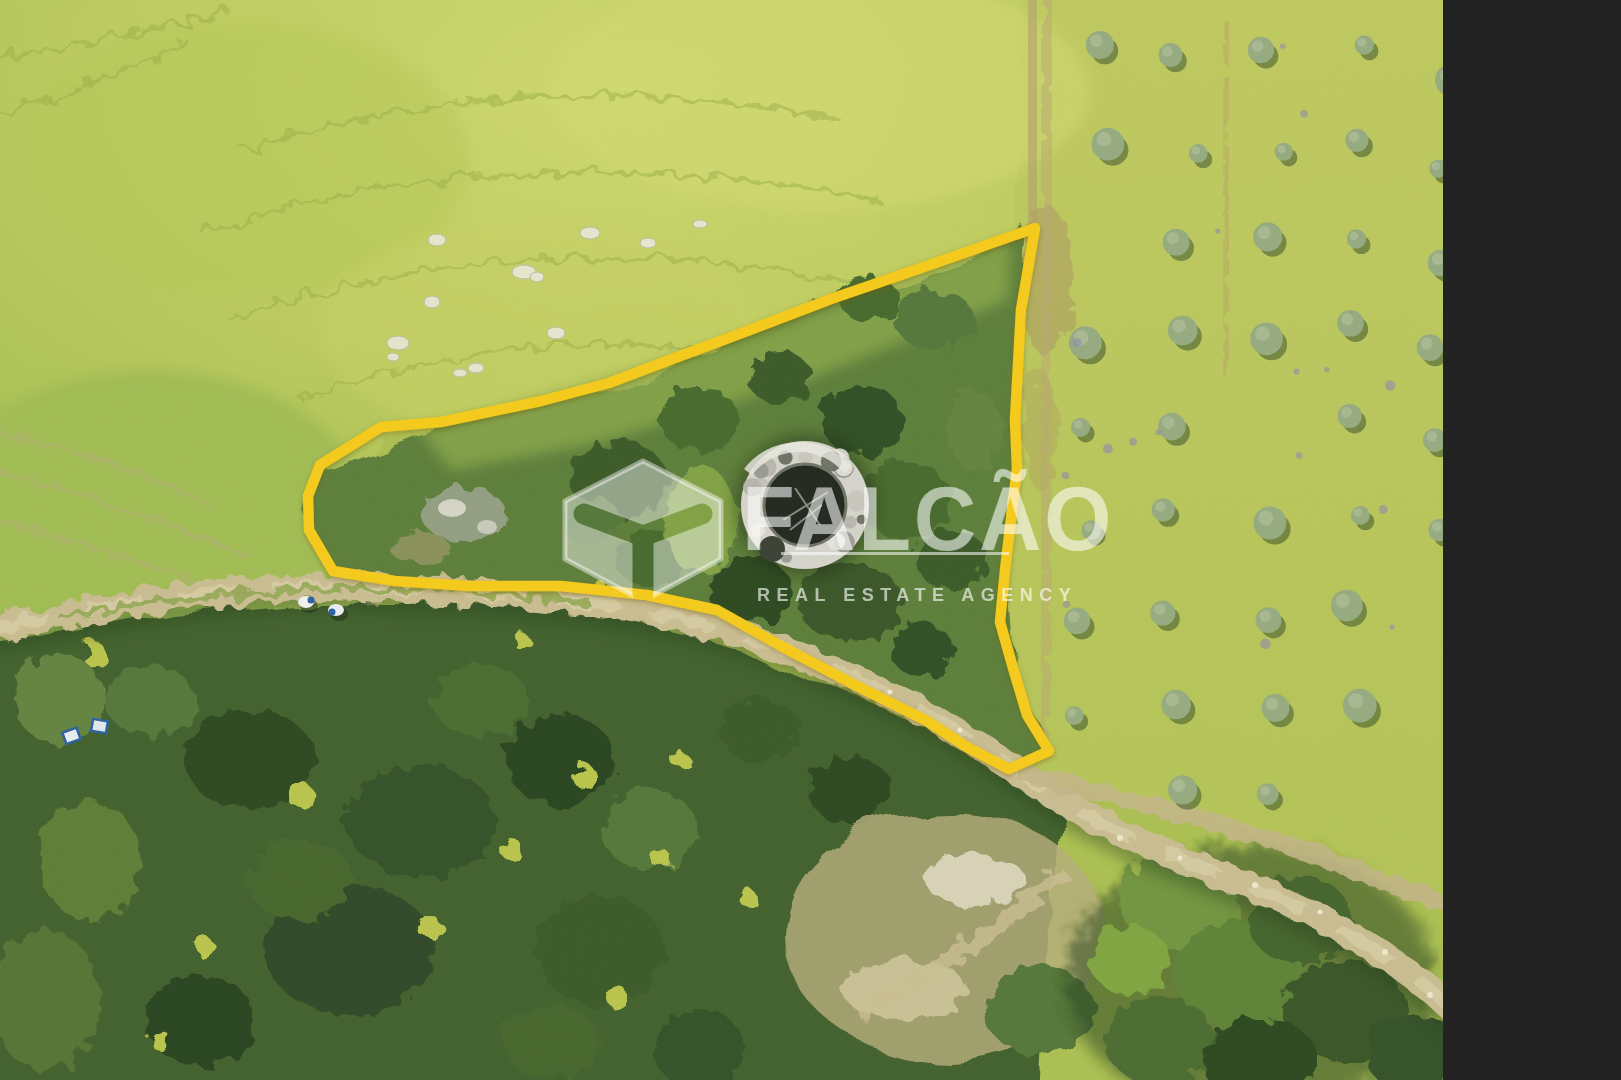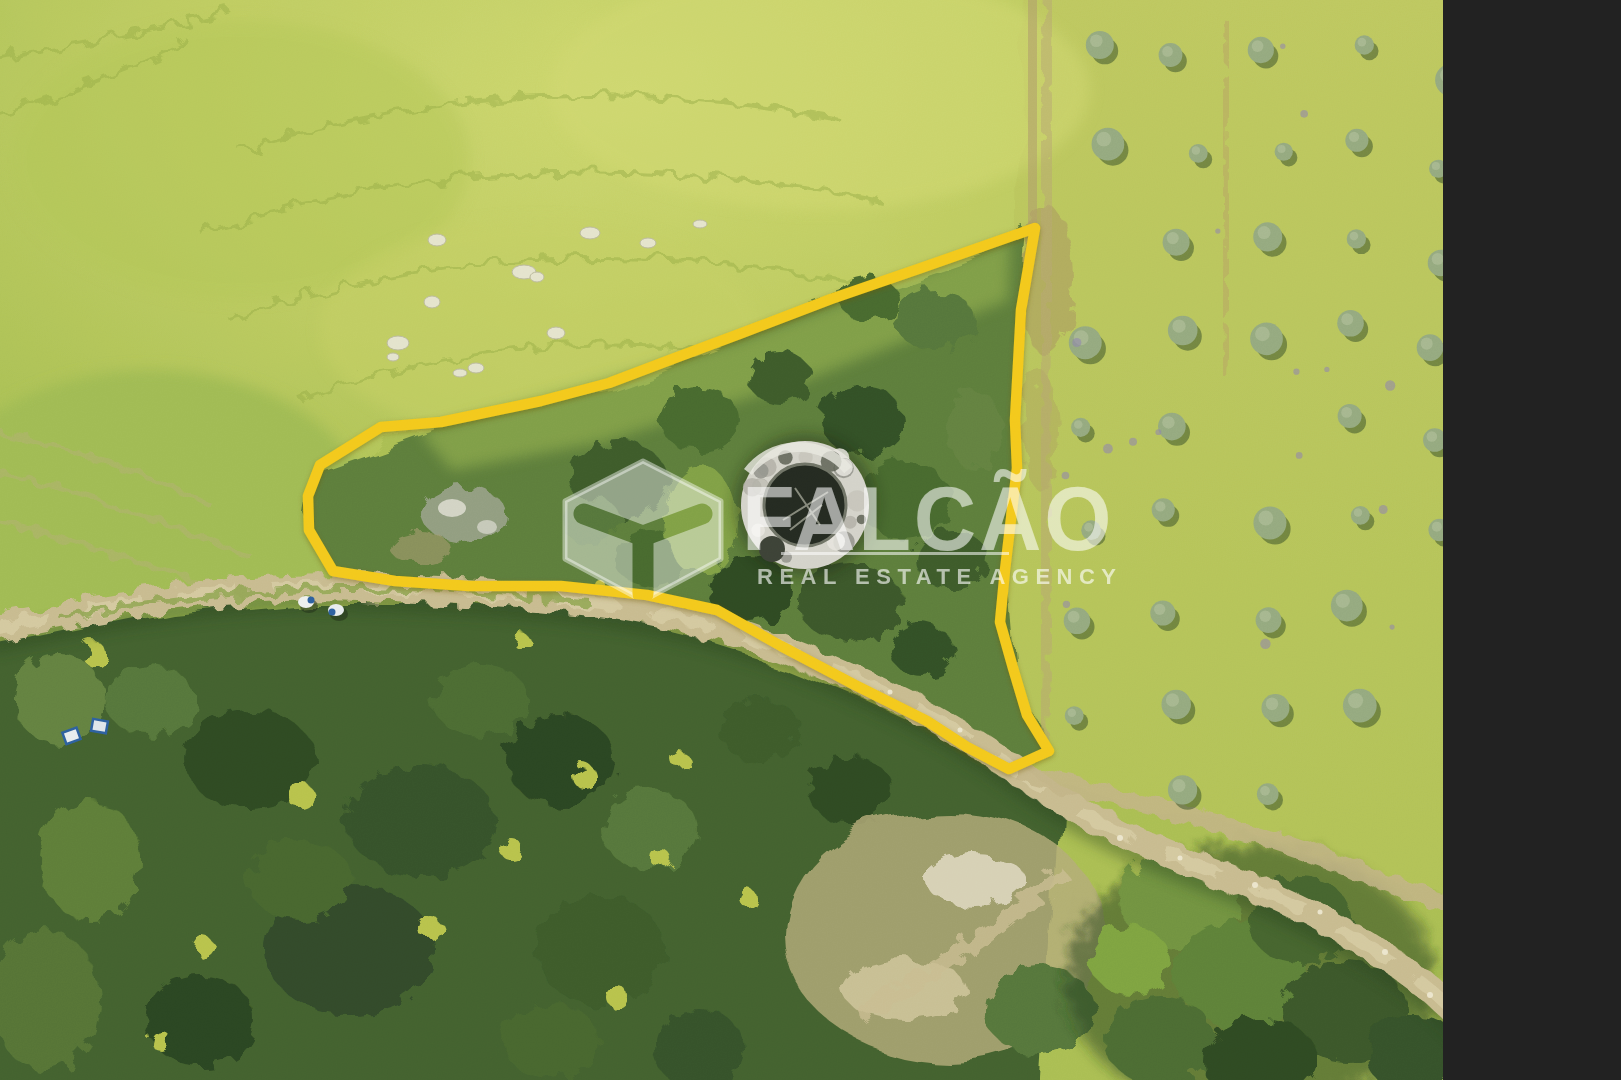--- a/index.html
+++ b/index.html
@@ -15,22 +15,22 @@
     font-size:90px;font-weight:bold;letter-spacing:3px;
     color:rgba(255,255,255,0.50);white-space:nowrap;
     transform:scaleX(.96);transform-origin:left top;
     text-shadow:0 0 1px rgba(255,255,255,0.15);
   }
   .wm .divider{
     position:absolute;left:781px;top:552px;width:228px;height:3px;
     background:rgba(255,255,255,0.55);
   }
   .wm .tagline{
-    position:absolute;left:757px;top:564px;
-    font-size:22px;font-weight:bold;letter-spacing:6.5px;
+    position:absolute;left:757px;top:585px;
+    font-size:18px;font-weight:bold;letter-spacing:6.5px;
     color:rgba(255,255,255,0.62);white-space:nowrap;
   }
 </style>
 </head>
 <body>
 
 <div class="stage">
 
 <svg class="terrain" width="1621" height="1080" viewBox="0 0 1621 1080">
   <defs>

